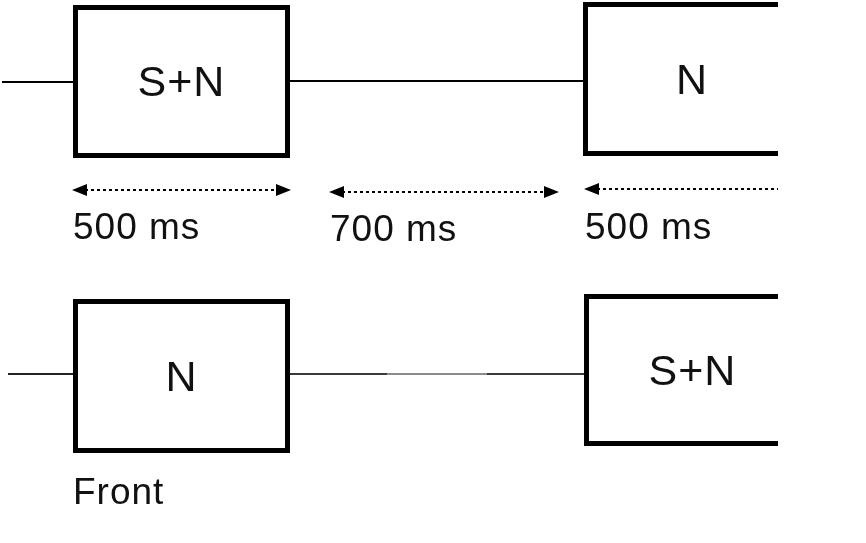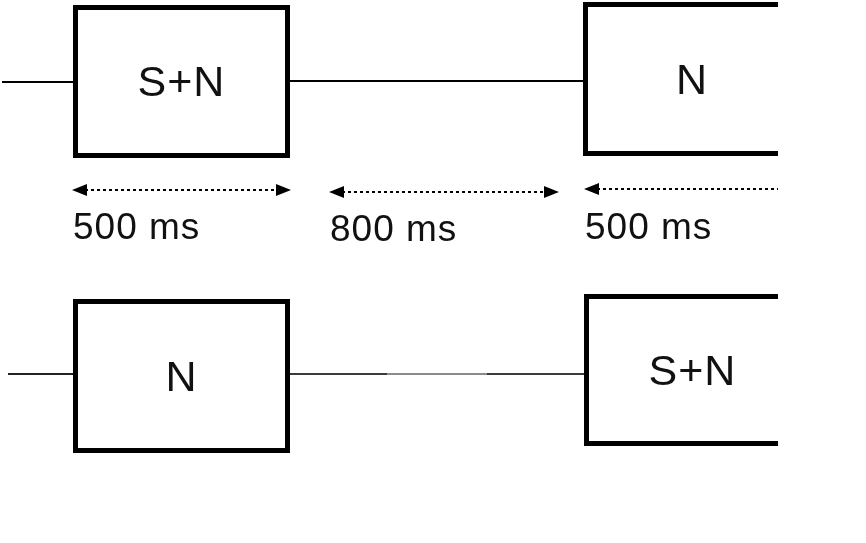--- a/index.html
+++ b/index.html
@@ -86,33 +86,34 @@
   </svg>
 
   <svg class="arrow" style="left:584px; top:181px;" width="213" height="16" viewBox="0 0 213 16">
     <line x1="13" y1="8" x2="200" y2="8"></line>
     <polygon points="0,8 15,2 15,14"></polygon>
     <polygon points="213,8 198,2 198,14"></polygon>
   </svg>
 
   <div class="dim-label" style="left:73px; top:205px; width:217px;">500 ms</div>
 
-  <div class="dim-label" style="left:330px; top:207px; width:228px;">800 ms</div>
+  <div class="dim-label" style="left:330px; top:207px; width:228px;">700 ms</div>
 
   <div class="dim-label" style="left:585px; top:205px; width:211px;">500 ms</div>
 
   <div class="hline" style="left:8px; top:373px; width:65px; background:#222222;"></div>
 
   <div class="box" style="left:73px; top:299px; width:217px; height:154px;">
     <span class="box-label">N</span>
   </div>
 
   <div class="hline segmented" style="left:290px; top:373px; width:294px;"></div>
 
   <div class="box" style="left:584px; top:294px; width:217px; height:152px;">
     <span class="box-label">S+N</span>
   </div>
 
   <div class="hline" style="left:801px; top:368px; width:61px;"></div>
 
+  <div class="caption" style="left:73px; top:470px; width:217px;">Front</div>
 
 
 </div>
 
 </body></html>

